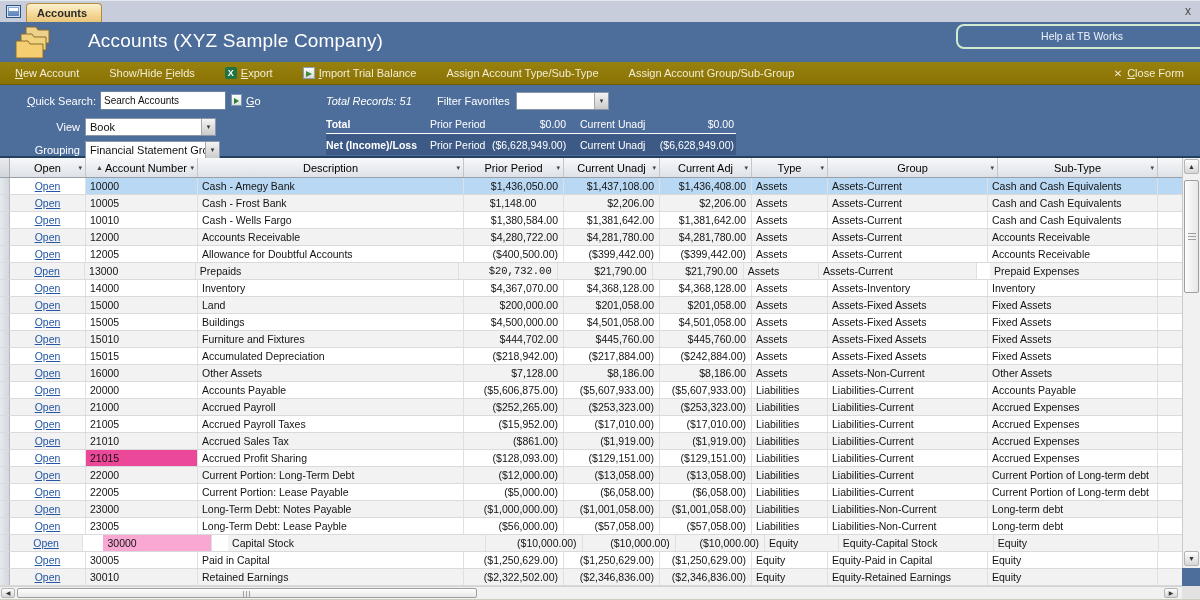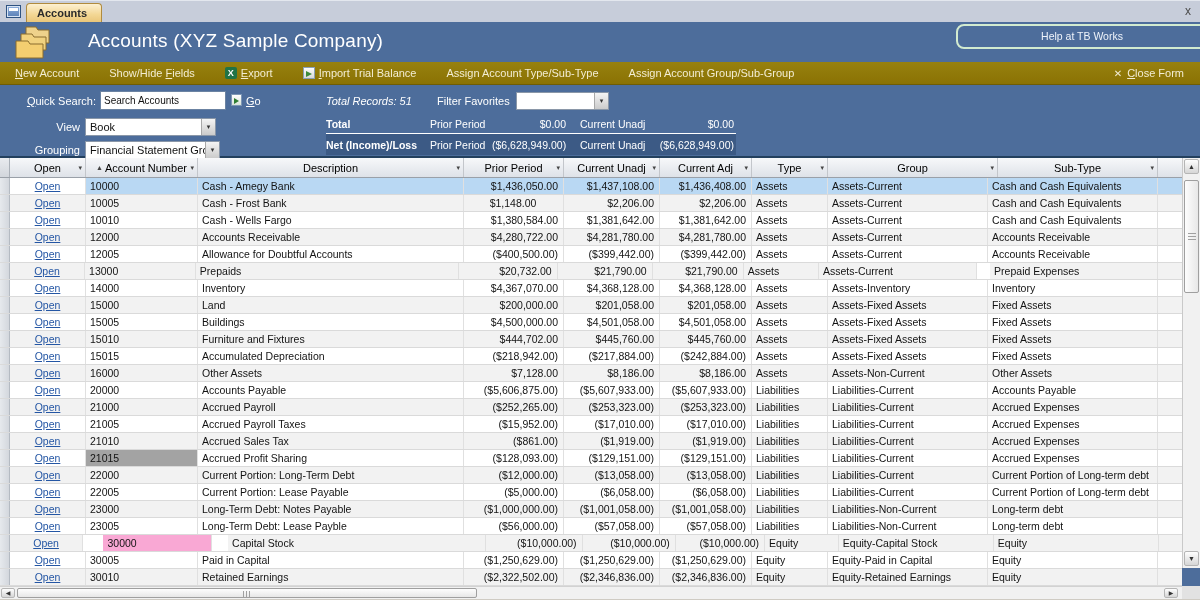--- a/index.html
+++ b/index.html
@@ -288,21 +288,21 @@
           <div class="td left" style="width: 76px; background: rgb(255, 255, 255);">Assets</div>
           <div class="td left" style="width: 160px; background: rgb(255, 255, 255);">Assets-Current</div>
           <div class="td left" style="width: 170px; background: rgb(255, 255, 255);">Accounts Receivable</div>
           <div class="td" style="width: 24px; border-right: none; background: rgb(255, 255, 255);"></div>
         </div>
         <div class="trow">
           <div class="selector"></div>
           <div class="td center" style="width: 76px; background: rgb(242, 242, 242);"><span class="open-link">Open</span></div>
           <div class="td left" style="width: 112px; background: rgb(242, 242, 242);">13000</div>
           <div class="td left" style="width: 266px; background: rgb(242, 242, 242);">Prepaids</div>
-          <div class="td right" style="width: 100px; background: rgb(242, 242, 242);">$20,732.00</div>
+          <div class="td right" style="width: 100px; background: rgb(242, 242, 242); font-family: Liberation Mono, monospace;">$20,732.00</div>
           <div class="td right" style="width: 96px; background: rgb(242, 242, 242);">$21,790.00</div>
           <div class="td right" style="width: 92px; background: rgb(242, 242, 242);">$21,790.00</div>
           <div class="td left" style="width: 76px; background: rgb(242, 242, 242);">Assets</div>
           <div class="td left" style="width: 160px; background: rgb(242, 242, 242);">Assets-Current</div>
           <div class="td left" style="width: 170px; background: rgb(242, 242, 242); margin-left: 13px;">Prepaid Expenses</div>
           <div class="td" style="width: 24px; border-right: none; background: rgb(242, 242, 242);"></div>
         </div>
         <div class="trow">
           <div class="selector"></div>
           <div class="td center" style="width: 76px; background: rgb(255, 255, 255);"><span class="open-link">Open</span></div>
@@ -429,21 +429,21 @@
           <div class="td right" style="width: 96px; background: rgb(242, 242, 242);">($1,919.00)</div>
           <div class="td right" style="width: 92px; background: rgb(242, 242, 242);">($1,919.00)</div>
           <div class="td left" style="width: 76px; background: rgb(242, 242, 242);">Liabilities</div>
           <div class="td left" style="width: 160px; background: rgb(242, 242, 242);">Liabilities-Current</div>
           <div class="td left" style="width: 170px; background: rgb(242, 242, 242);">Accrued Expenses</div>
           <div class="td" style="width: 24px; border-right: none; background: rgb(242, 242, 242);"></div>
         </div>
         <div class="trow">
           <div class="selector"></div>
           <div class="td center" style="width: 76px; background: rgb(255, 255, 255);"><span class="open-link">Open</span></div>
-          <div class="td left" style="width: 112px; background: #a3a3a3;">21015</div>
+          <div class="td left" style="width: 112px; background: #ec4899;">21015</div>
           <div class="td left" style="width: 266px; background: rgb(255, 255, 255);">Accrued Profit Sharing</div>
           <div class="td right" style="width: 100px; background: rgb(255, 255, 255);">($128,093.00)</div>
           <div class="td right" style="width: 96px; background: rgb(255, 255, 255);">($129,151.00)</div>
           <div class="td right" style="width: 92px; background: rgb(255, 255, 255);">($129,151.00)</div>
           <div class="td left" style="width: 76px; background: rgb(255, 255, 255);">Liabilities</div>
           <div class="td left" style="width: 160px; background: rgb(255, 255, 255);">Liabilities-Current</div>
           <div class="td left" style="width: 170px; background: rgb(255, 255, 255);">Accrued Expenses</div>
           <div class="td" style="width: 24px; border-right: none; background: rgb(255, 255, 255);"></div>
         </div>
         <div class="trow">

